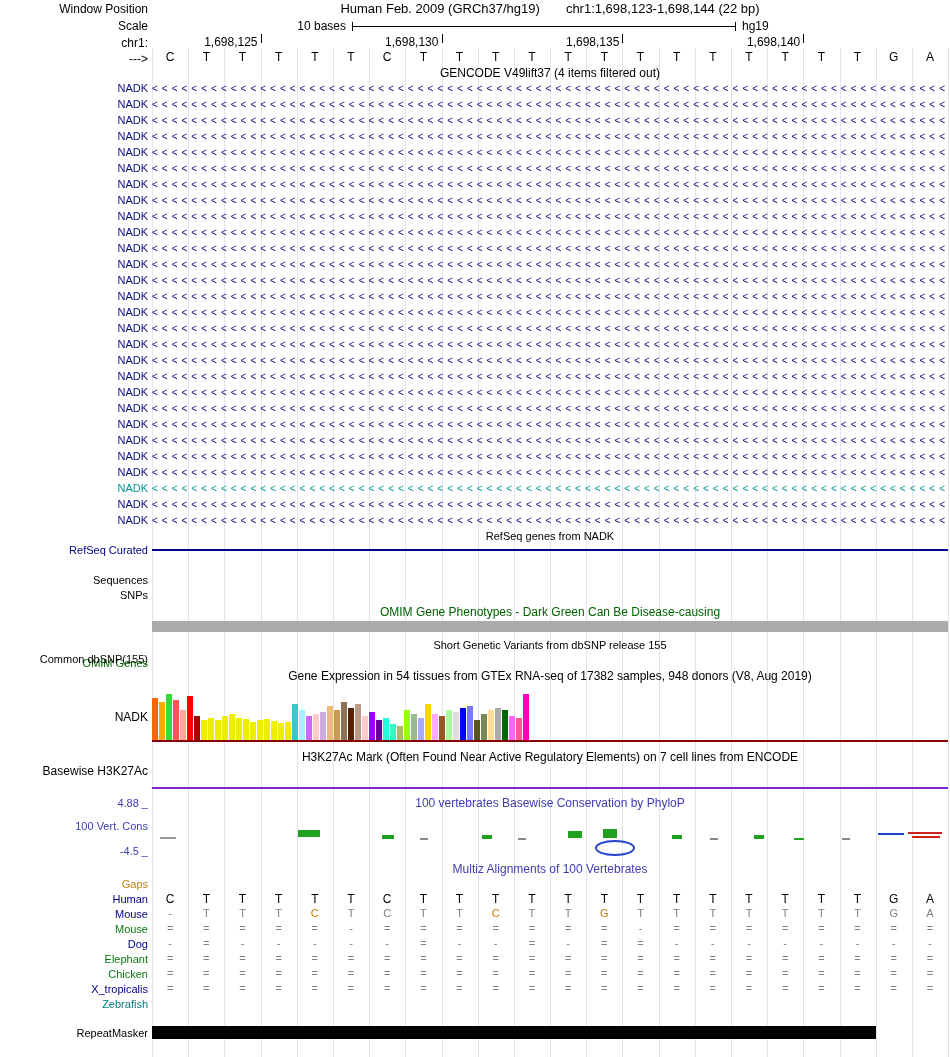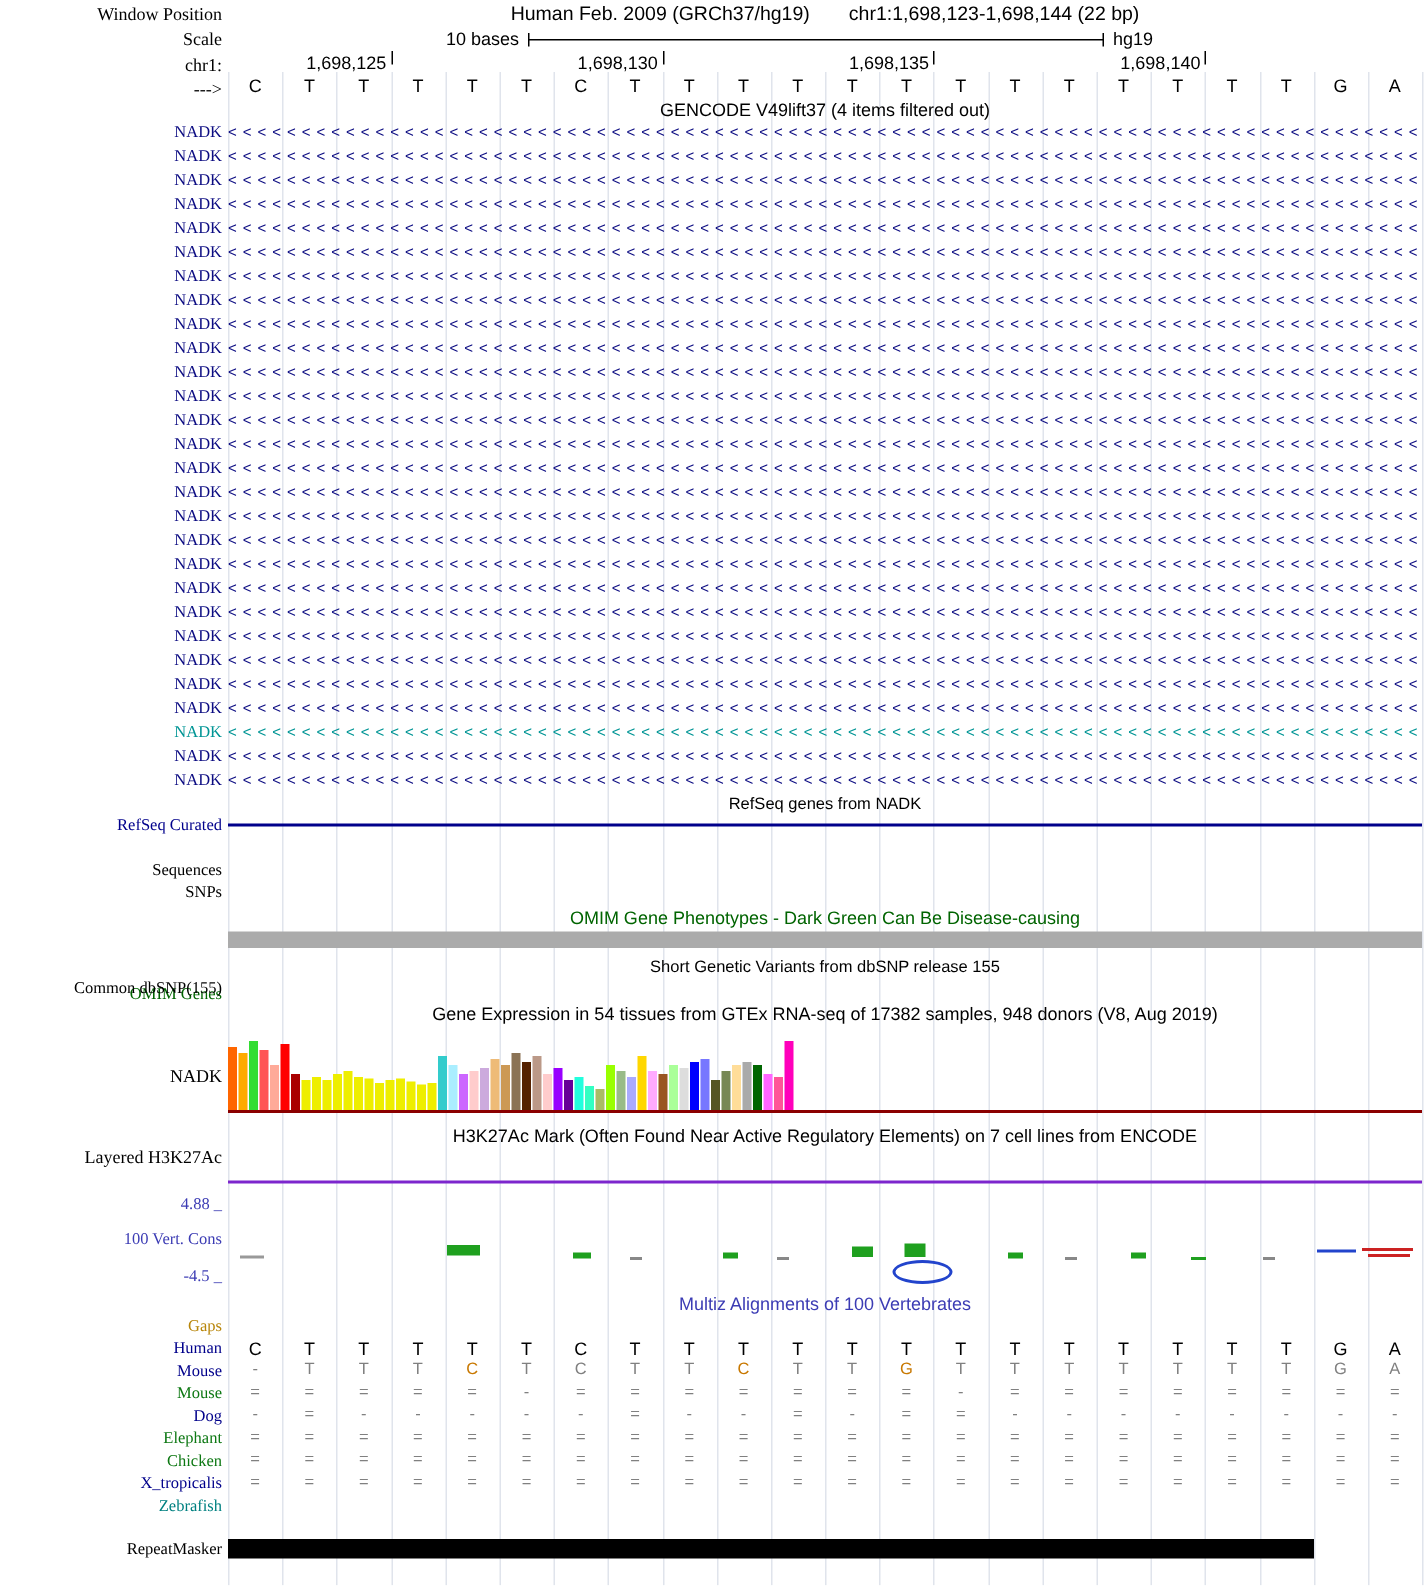--- a/index.html
+++ b/index.html
@@ -1,19 +1,19 @@
 <!DOCTYPE html>
 <html><head>
 <meta charset="utf-8">
 <style>
   html,body{margin:0;padding:0;background:#fff;}
   #browser{position:relative;width:950px;height:1057px;background:#fff;
     font-family:"Liberation Sans","DejaVu Sans",sans-serif;font-size:12px;color:#000;overflow:hidden;}
   .abs{position:absolute;z-index:1;white-space:nowrap;}
-  .lbl{position:absolute;z-index:1;left:0;width:148px;text-align:right;font-size:12px;white-space:nowrap;font-family:Liberation Serif, serif;}
+  .lbl{position:absolute;z-index:1;left:0;width:148px;text-align:right;font-size:12px;white-space:nowrap;}
   .lbl.sm{font-size:11px;}
   .hdr{position:absolute;z-index:1;left:152px;width:796px;text-align:center;font-size:12px;white-space:nowrap;}
   .hdr.sm{font-size:11px;}
   .gridline{position:absolute;z-index:0;top:48px;bottom:0;width:1px;background:#e0e4ec;}
   .basechar{position:absolute;z-index:1;transform:translateX(-50%);font-size:12px;}
   .arrowstrip{position:absolute;z-index:1;left:152px;width:796px;height:12px;overflow:hidden;
     white-space:nowrap;font-size:10px;line-height:12px;letter-spacing:4px;}
 </style>
 </head>
 <body>
@@ -47,23 +47,24 @@
   <div class="abs" style="left:152px;top:621px;width:796px;height:11px;background:#ABABAB"></div>
 
   <div class="hdr sm" style="top:639px">Short Genetic Variants from dbSNP release 155</div>
   <div class="lbl sm" style="top:653px">Common dbSNP(155)</div>
 
   <div class="hdr" style="top:669px">Gene Expression in 54 tissues from GTEx RNA-seq of 17382 samples, 948 donors (V8, Aug 2019)</div>
   <div class="lbl" style="top:710px">NADK</div>
   <div class="abs" style="left:152px;top:740px;width:796px;height:2px;background:#8B0000"></div>
 
   <div class="hdr" style="top:750px">H3K27Ac Mark (Often Found Near Active Regulatory Elements) on 7 cell lines from ENCODE</div>
-  <div class="lbl" style="top:764px">Layered H3K27Ac</div>
+  <div class="lbl" style="top:764px">Basewise H3K27Ac</div>
   <div class="abs" style="left:152px;top:787px;width:796px;height:2px;background:#7D26CD"></div>
 
+  <div class="hdr" style="top:796px;color:#3C3CB4">100 vertebrates Basewise Conservation by PhyloP</div>
   <div class="lbl sm" style="top:797px;color:#3C3CB4">4.88 _</div>
   <div class="lbl sm" style="top:820px;color:#3C3CB4">100 Vert. Cons</div>
   <div class="lbl sm" style="top:845px;color:#3C3CB4">-4.5 _</div>
   <div class="abs" id="phylop-area" style="left:152px;top:810px;width:796px;height:52px">
       <div style="position: absolute; left: 8px; top: 27px; width: 16px; height: 2px; background: rgb(153, 153, 153);"></div>
       <div style="position: absolute; left: 146px; top: 20px; width: 22px; height: 7px; background: rgb(31, 160, 31);"></div>
       <div style="position: absolute; left: 230px; top: 25px; width: 12px; height: 4px; background: rgb(31, 160, 31);"></div>
       <div style="position: absolute; left: 268px; top: 28px; width: 8px; height: 2px; background: rgb(136, 136, 136);"></div>
       <div style="position: absolute; left: 330px; top: 25px; width: 10px; height: 4px; background: rgb(31, 160, 31);"></div>
       <div style="position: absolute; left: 366px; top: 28px; width: 8px; height: 2px; background: rgb(136, 136, 136);"></div>

